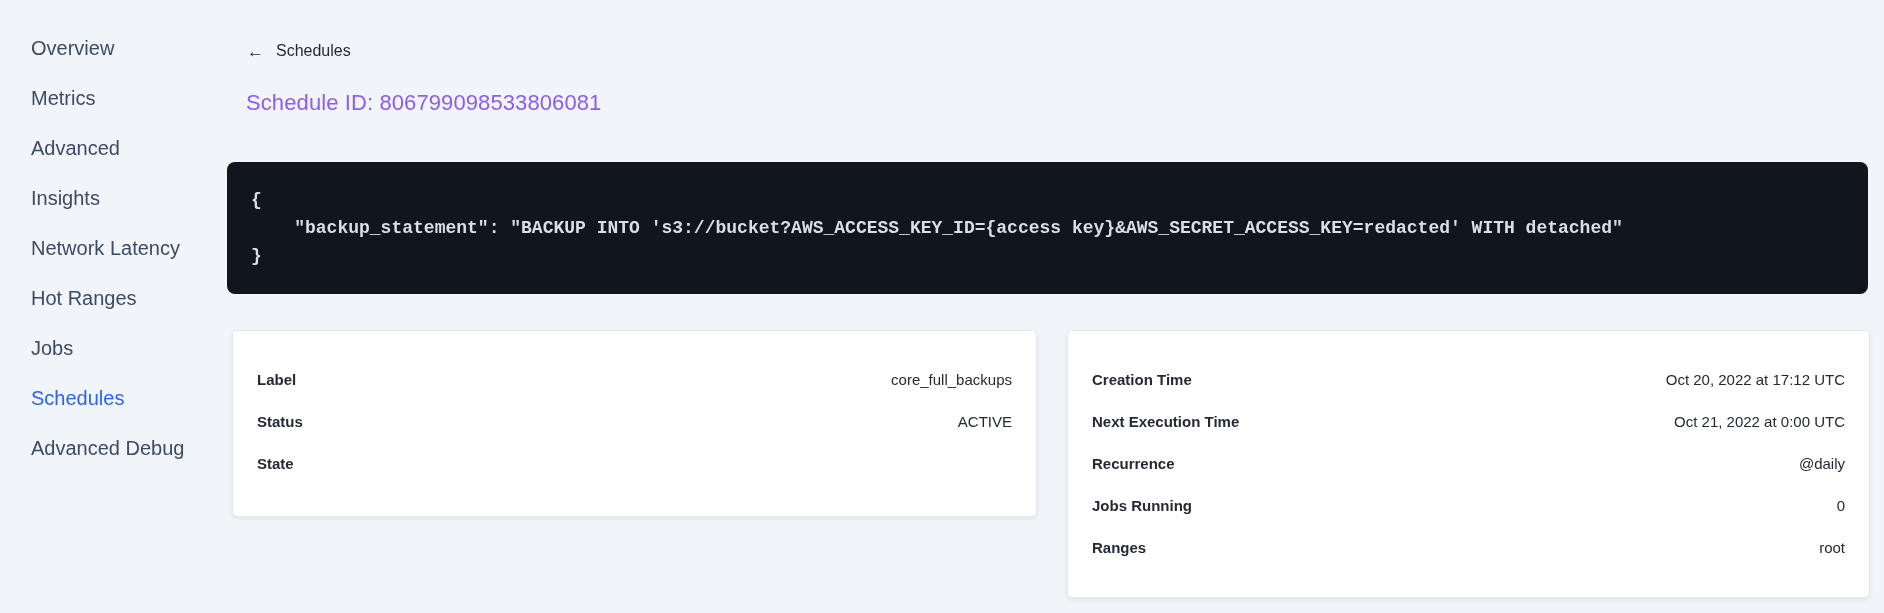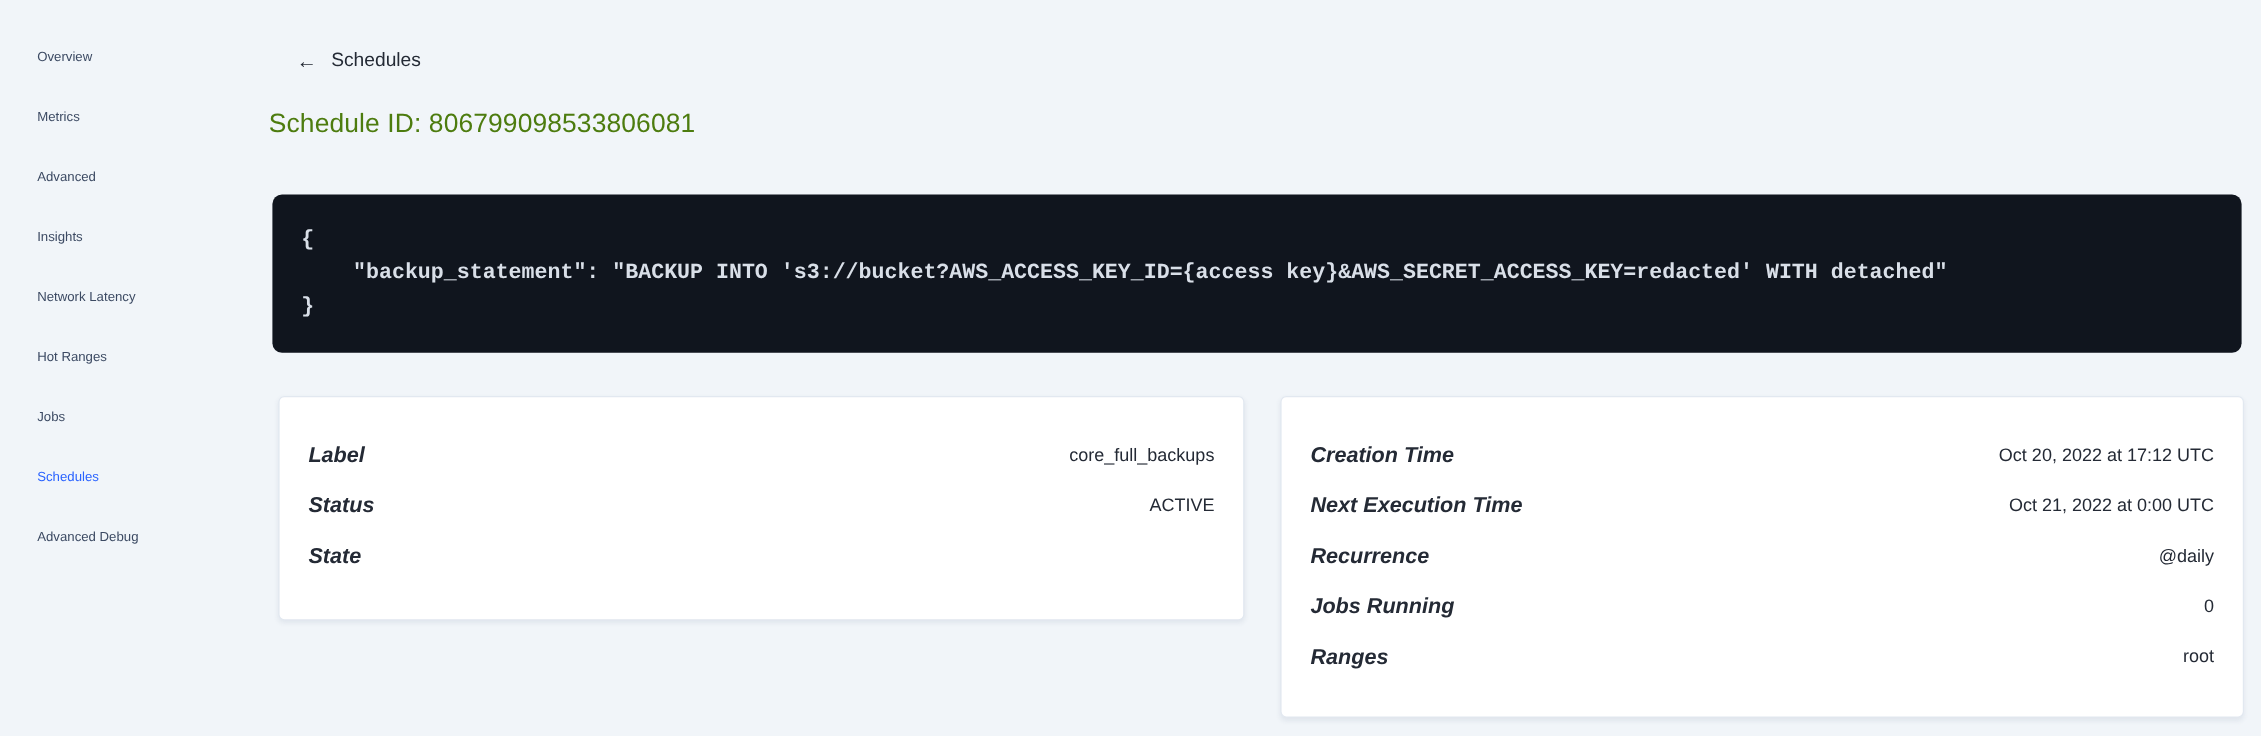--- a/index.html
+++ b/index.html
@@ -7,35 +7,35 @@
   #app {
     position:relative; width:1884px; height:613px;
     background:#f1f5f9; overflow:hidden;
     font-family:"Liberation Sans", sans-serif;
     color:#242a35;
   }
   
   .sidebar { position:absolute; left:0; top:23px; width:216px; }
   .nav-item {
     height:50px; display:flex; align-items:center;
-    padding-left:31px; font-size:11px; color:#3c4a63; cursor:pointer;
+    padding-left:31px; font-size:20px; color:#3c4a63; cursor:pointer;
     white-space:nowrap;
   }
   .nav-item.active { color:#2962ff; }
   
   .breadcrumb {
     position:absolute; left:247px; top:42px;
     display:flex; align-items:center; gap:12px;
     font-size:16px; color:#242a35; cursor:pointer;
   }
   .back-arrow { font-size:17px; line-height:1; color:#242a35; }
   
   .page-title {
-    position:absolute; left:224px; top:90px;
-    font-size:22px; font-weight:500; color:#4d7c0f;
+    position:absolute; left:246px; top:90px;
+    font-size:22px; font-weight:500; color:#8b5cf6;
     letter-spacing:0.1px;
   }
   
   .code-block {
     position:absolute; left:227px; top:162px; width:1641px; height:132px;
     background:#10151e; border-radius:8px; padding:24px;
   }
   .code-line {
     font-family:"Liberation Mono", monospace;
     font-size:18px; font-weight:700; line-height:28px;
@@ -47,21 +47,21 @@
     border:1px solid #e2e8f0; border-radius:5px;
     box-shadow:0 2px 4px rgba(56,76,108,0.09);
     padding:27px 24px;
   }
   #card-left  { left:232px;  top:330px; width:805px; height:187px; }
   #card-right { left:1067px; top:330px; width:803px; height:268px; }
   .row {
     height:42px; display:flex; align-items:center;
     justify-content:space-between;
   }
-  .row-label { font-size:18px; font-weight:700; color:#242a35;font-style:italic; }
+  .row-label { font-size:15px; font-weight:700; color:#242a35; }
   .row-value { font-size:15px; font-weight:400; color:#242a35; }
 </style>
 </head>
 <body>
 
 <div id="app">
 
   <nav class="sidebar">
     <div class="nav-item">Overview</div>
     <div class="nav-item">Metrics</div>

